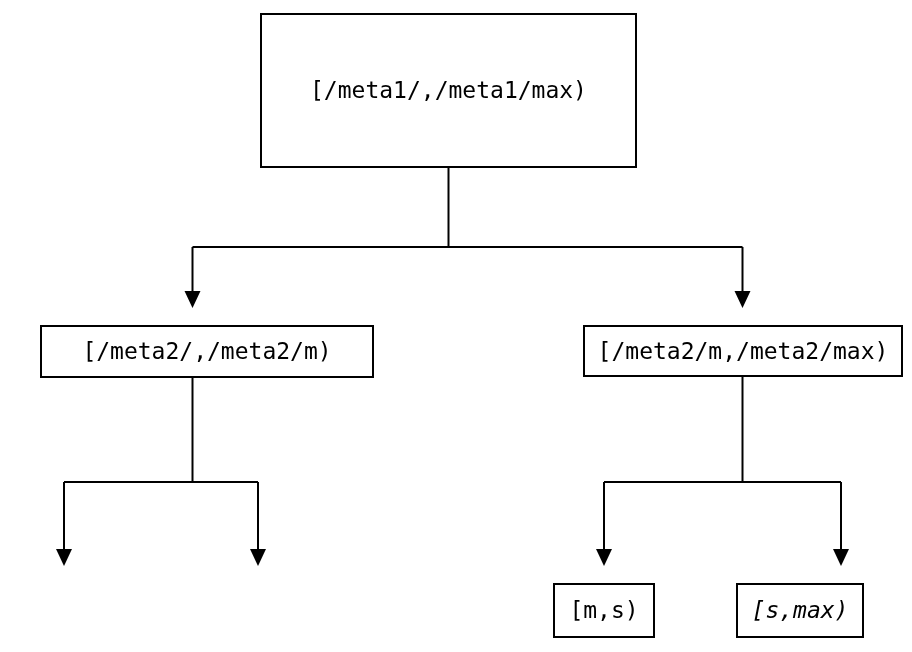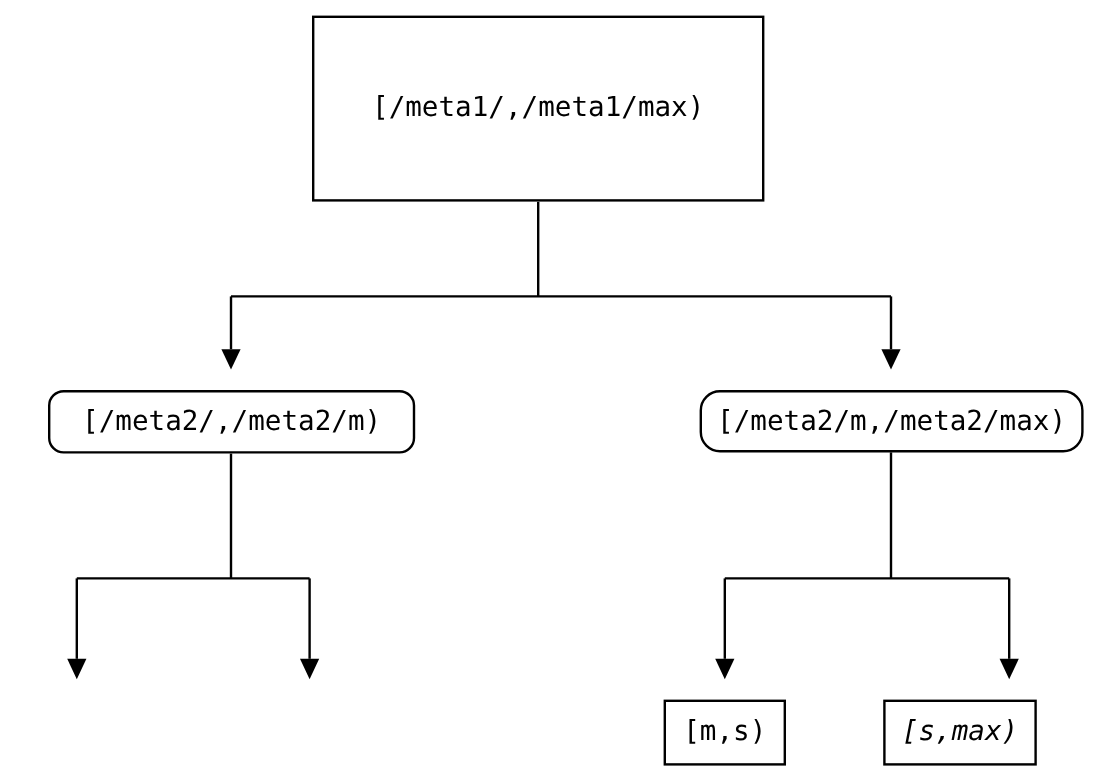--- a/index.html
+++ b/index.html
@@ -31,22 +31,22 @@
     background: #ffffff;
     display: flex;
     align-items: center;
     justify-content: center;
     font-size: 23px;
     color: #000000;
     white-space: nowrap;
     line-height: 1;
   }
   .node-root  { left: 260px; top: 13px;  width: 377px; height: 155px; }
-  .node-l     { left: 40px;  top: 325px; width: 306px; height: 53px; border-radius: 13px;  }
-  .node-r     { left: 583px; top: 325px; width: 320px; height: 52px; border-radius: 17px;  }
+  .node-l     { left: 40px;  top: 325px; width: 334px; height: 53px;  }
+  .node-r     { left: 583px; top: 325px; width: 320px; height: 52px;  }
   .node-ll    { left: 18px;  top: 583px; width: 92px;  height: 55px;  }
   .node-lr    { left: 204px; top: 583px; width: 108px; height: 56px;  }
   .node-rl    { left: 553px; top: 583px; width: 102px; height: 55px;  }
   .node-rr    { left: 736px; top: 583px; width: 128px; height: 55px; font-style: italic;  }
 </style>
 </head>
 <body>
 
 <div class="canvas">
 

